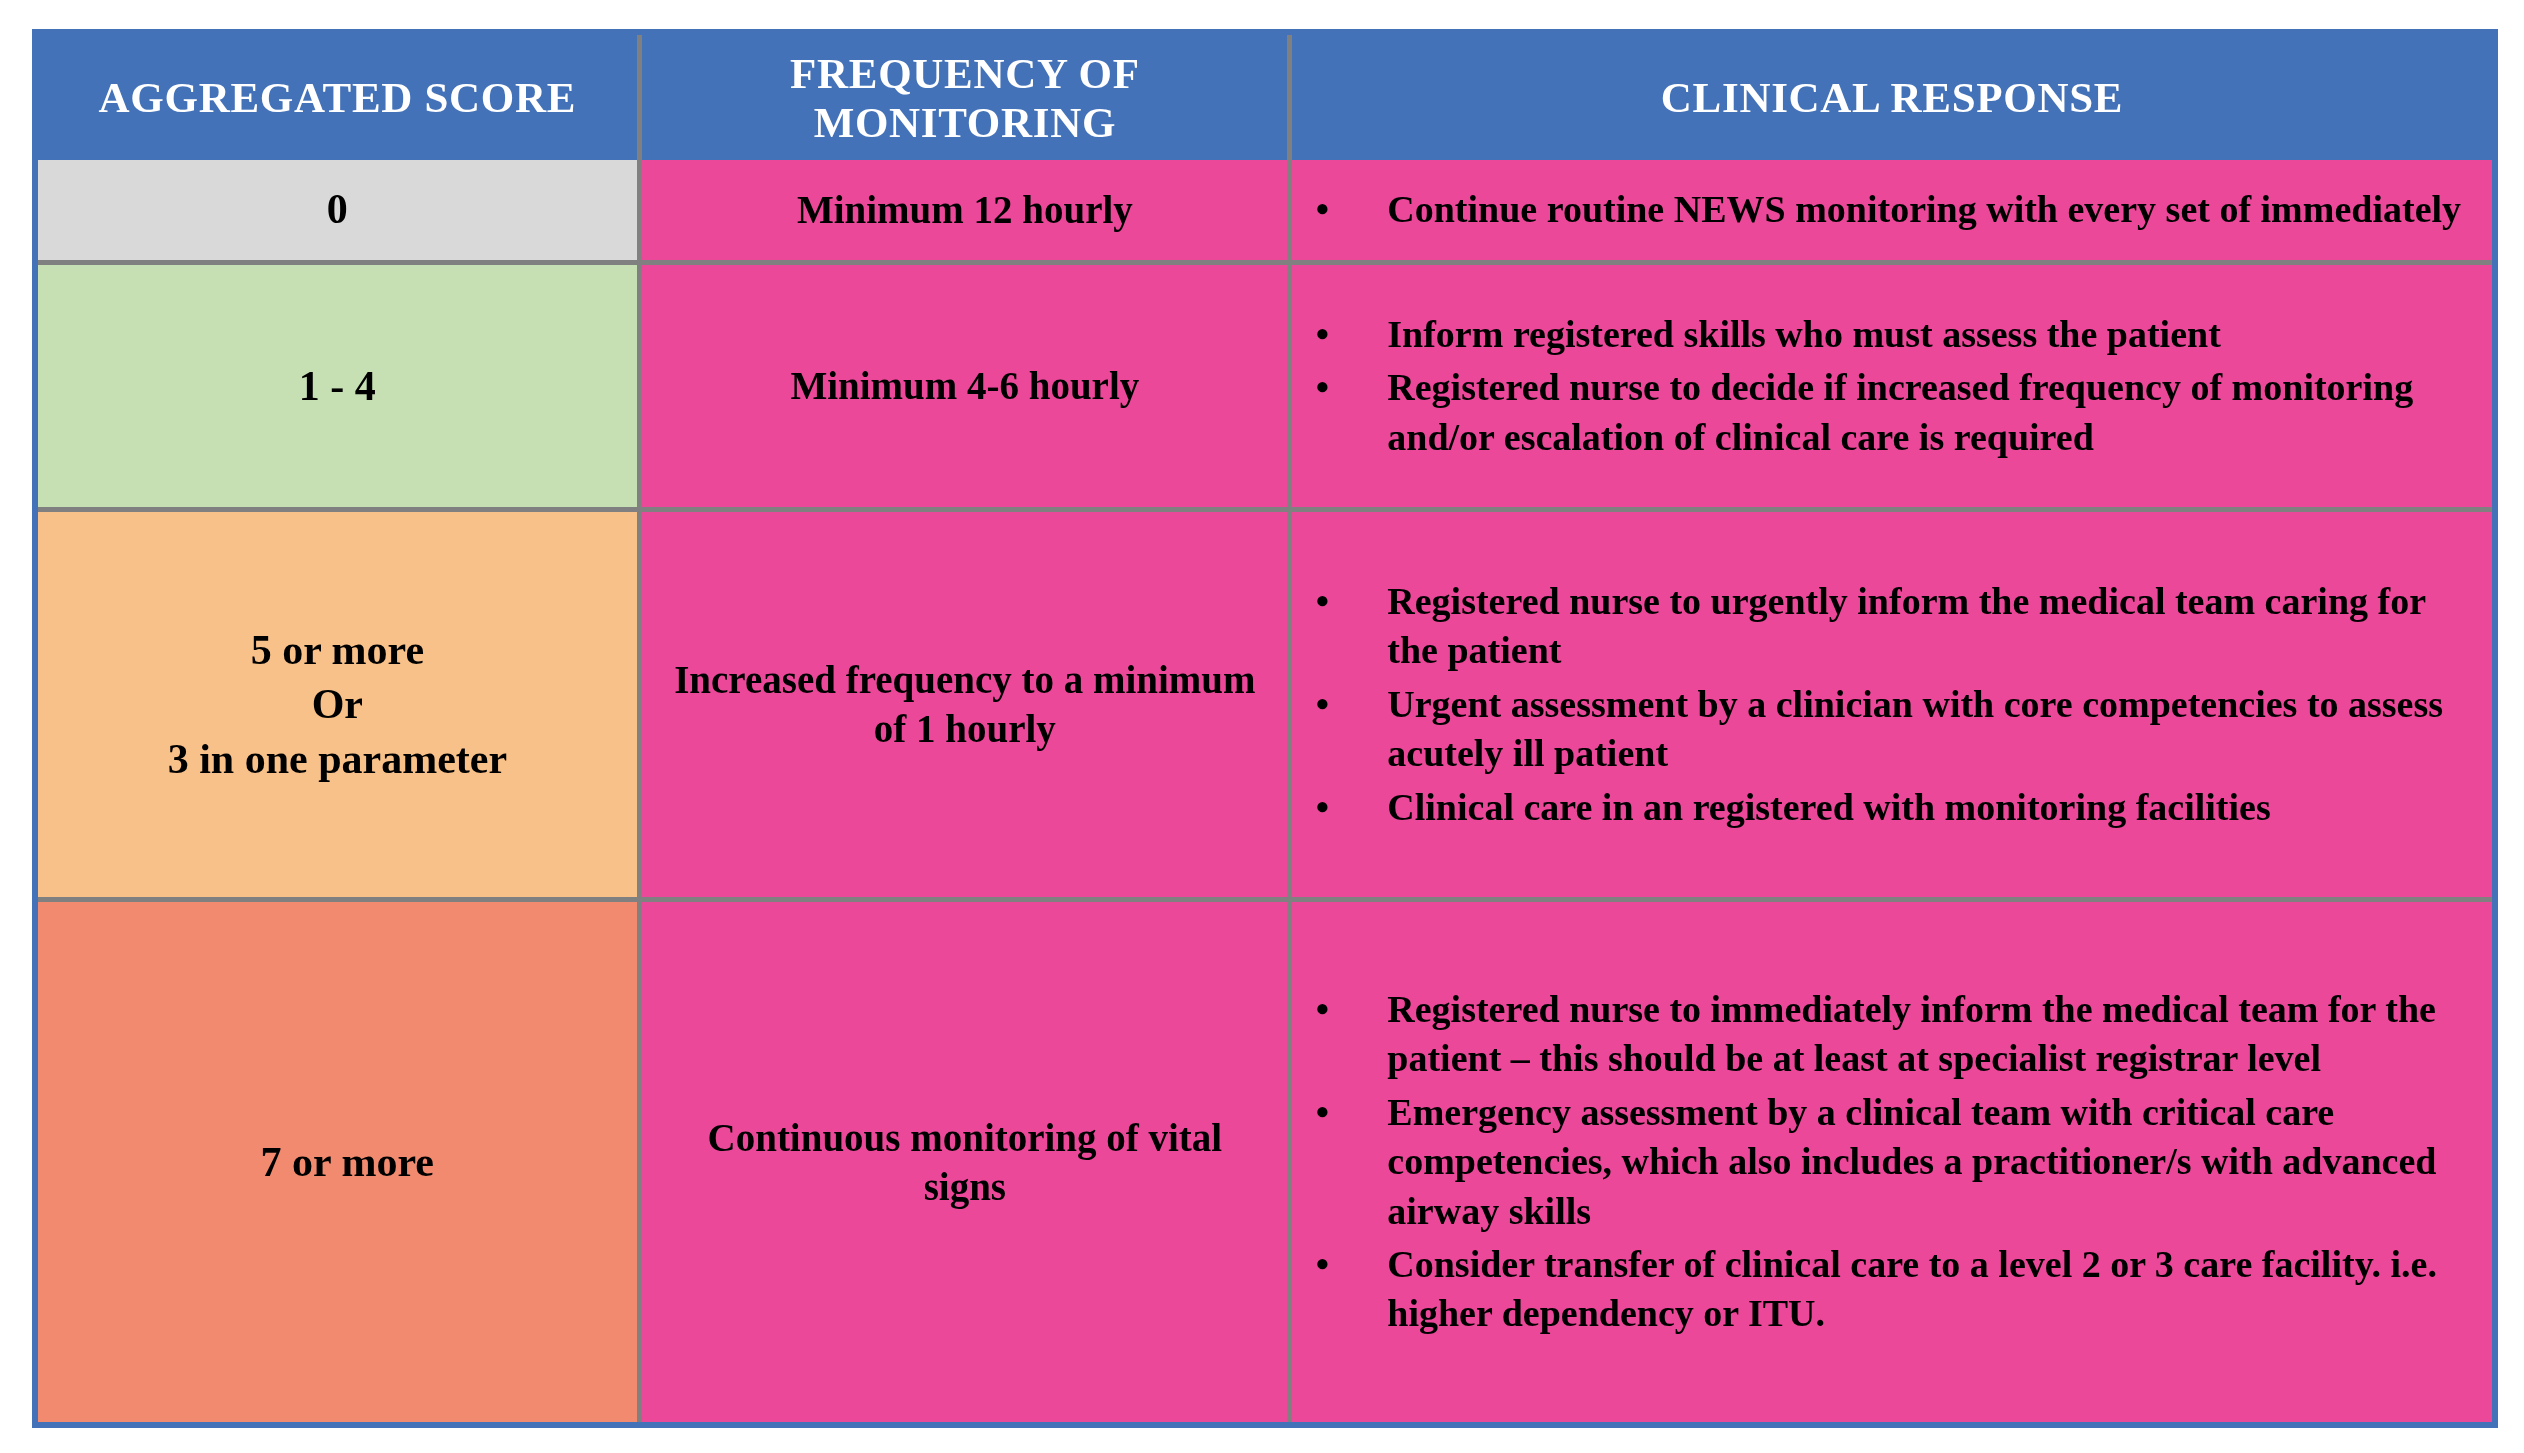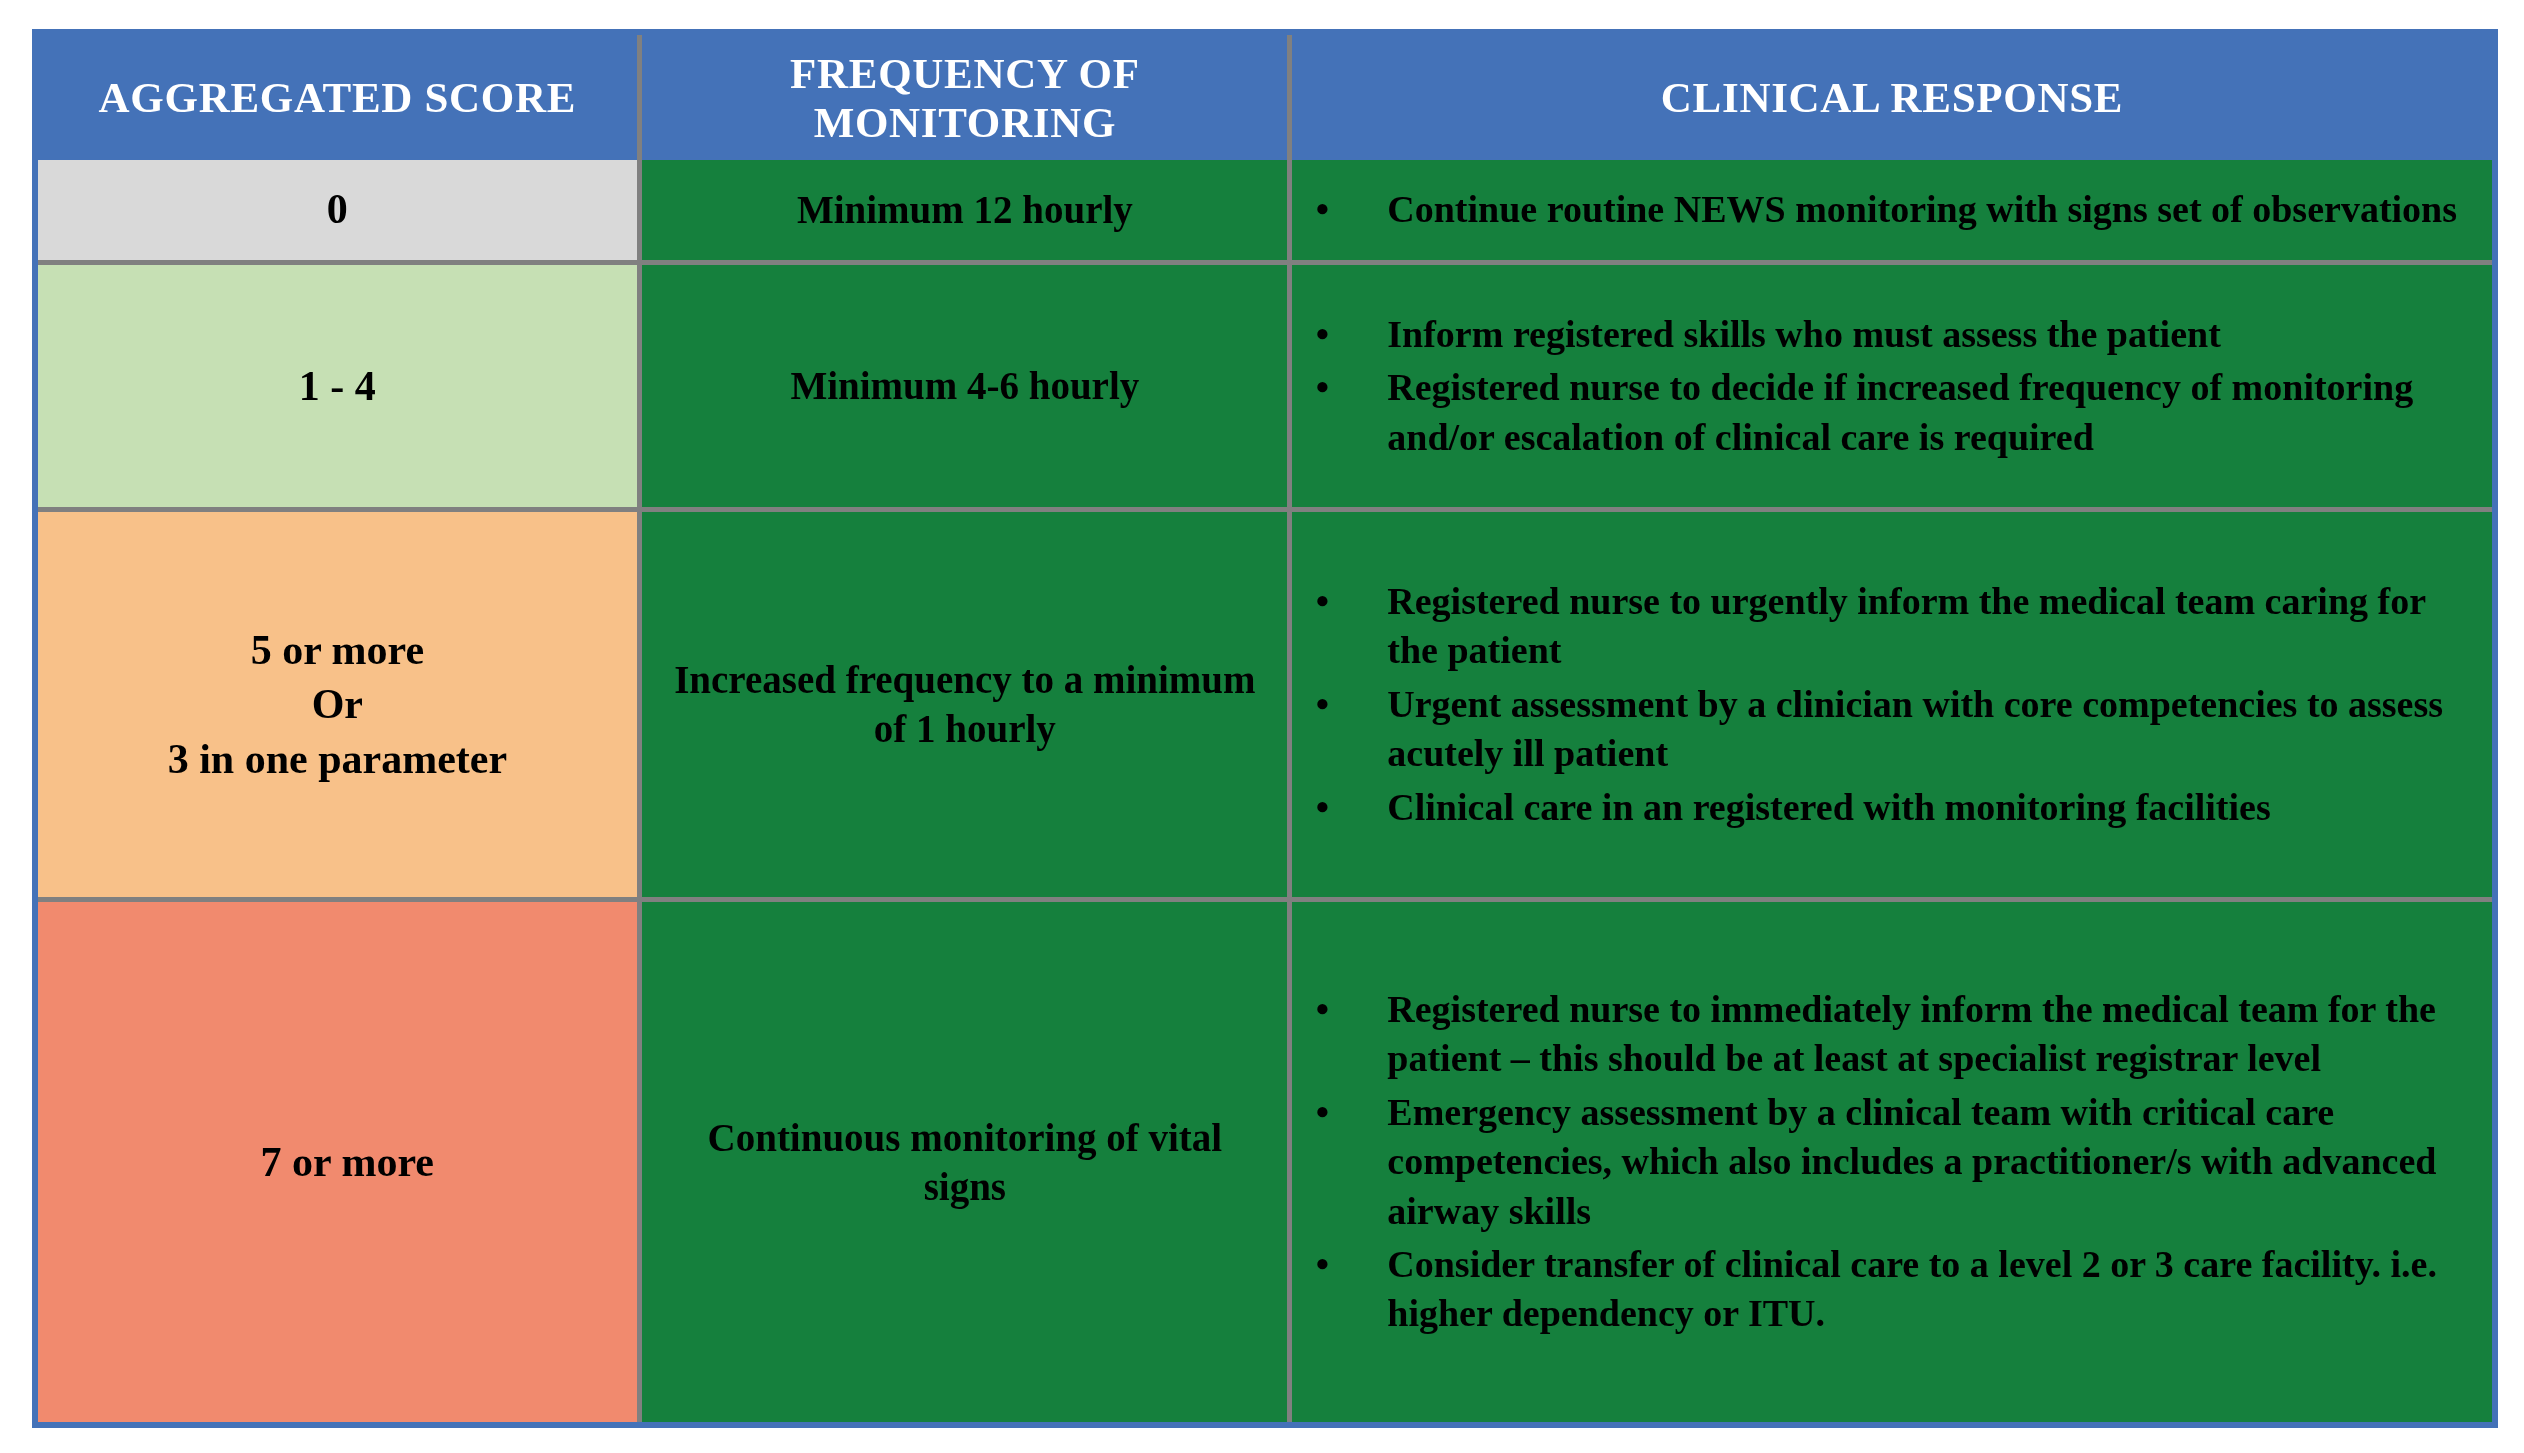--- a/index.html
+++ b/index.html
@@ -49,21 +49,21 @@
     height: 125px;
     box-sizing: border-box;
   }
   thead th.col-sep-l { border-left: 5.5px solid #808080; }
 
   
   tbody td {
     vertical-align: middle;
     border-top: 5.5px solid #808080;
     box-sizing: border-box;
-    background: #15803d;
+    background: #ec4899;
   }
   tbody tr:first-child td { border-top: none; }
 
   td.score-cell {
     text-align: center;
     font-weight: bold;
     font-size: 42px;
     color: #000000;
     line-height: 1.30;
     padding: 6.8px 8.2px;
@@ -134,21 +134,21 @@
 
     <tbody>
 
       <tr>
         <td class="score-cell sc-grey" style="background: rgb(217, 217, 217);">0</td>
         <td class="freq-cell">Minimum 12 hourly</td>
         <td class="resp-cell">
           <ul class="resp-list">
             <li>
               <span class="bullet-glyph">•</span>
-              <span>Continue routine NEWS monitoring with signs set of observations</span>
+              <span>Continue routine NEWS monitoring with every set of immediately</span>
             </li>
           </ul>
         </td>
       </tr>
 
       <tr>
         <td class="score-cell sc-green" style="background: rgb(198, 224, 180);">1 - 4</td>
         <td class="freq-cell">Minimum 4-6 hourly</td>
         <td class="resp-cell">
           <ul class="resp-list">

